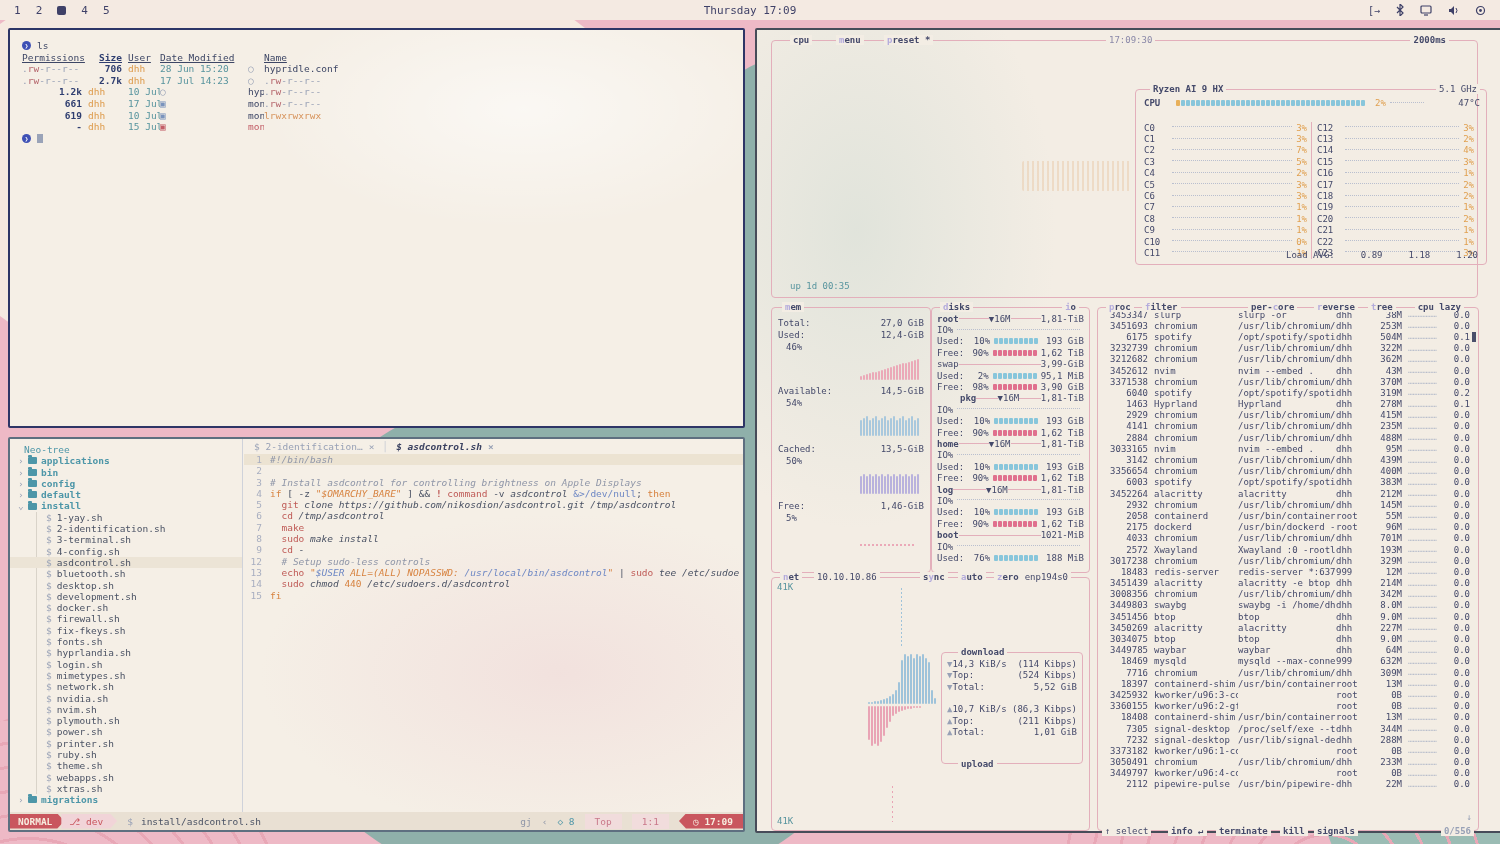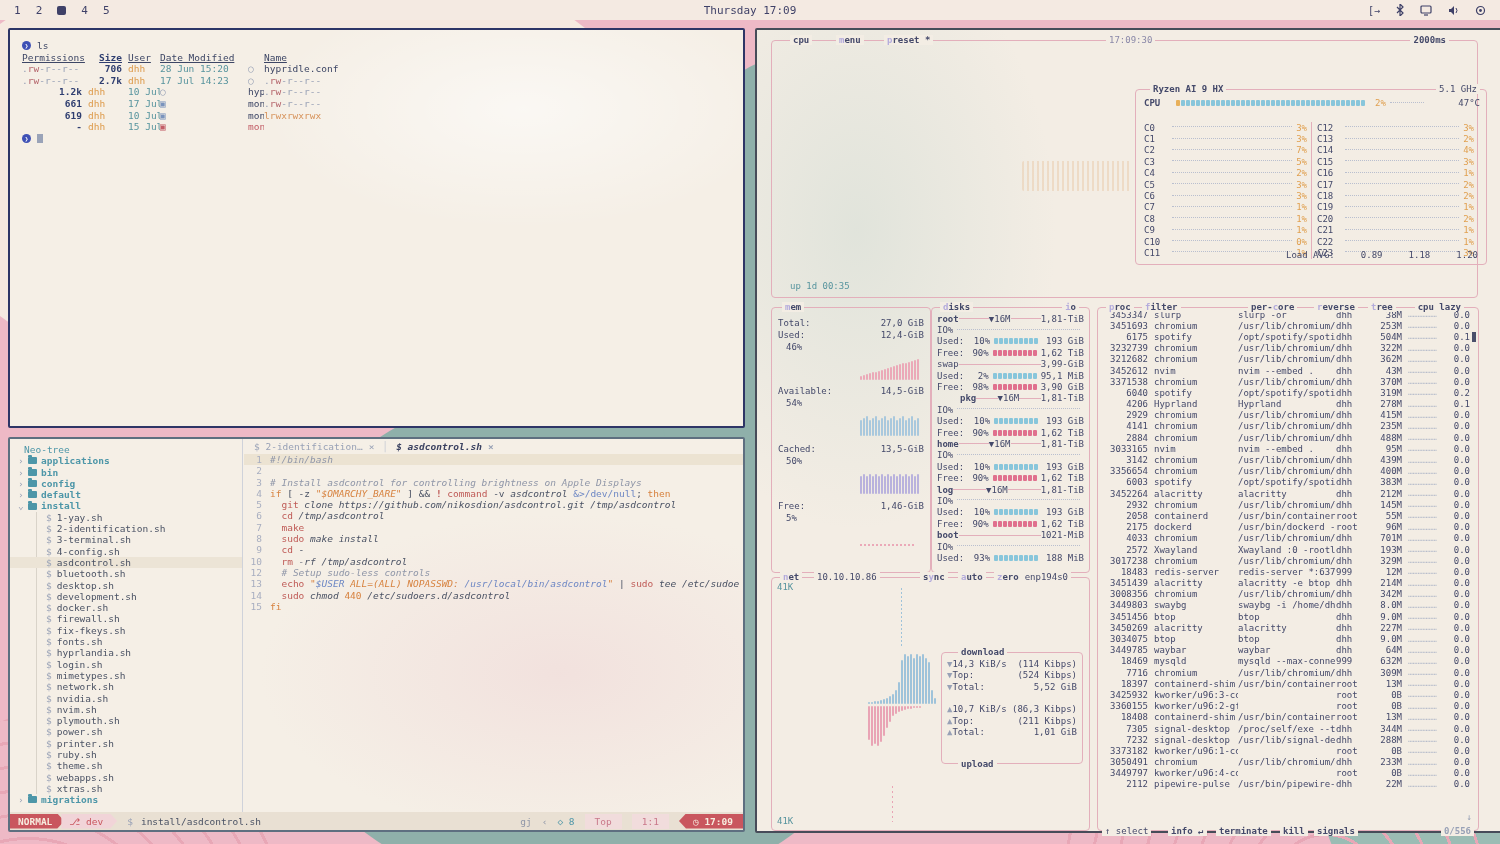--- a/index.html
+++ b/index.html
@@ -372,21 +372,20 @@
     <div id="codearea">
         <div class="cl cursorline"><span class="gut">1</span><span class="cm">#!/bin/bash</span></div>
         <div class="cl"><span class="gut">2</span></div>
         <div class="cl"><span class="gut">3</span><span class="cm"># Install asdcontrol for controlling brightness on Apple Displays</span></div>
         <div class="cl"><span class="gut">4</span><span class="kw">if</span><span class="pl"> [ -z </span><span class="st">"$OMARCHY_BARE"</span><span class="pl"> ] &amp;&amp; </span><span class="er">! </span><span class="fn">command</span><span class="pl"> -v </span><span class="it">asdcontrol</span><span class="op"> &amp;&gt;</span><span class="op">/dev/null</span><span class="pl">;</span><span class="kw"> then</span></div>
         <div class="cl"><span class="gut">5</span><span class="fn">  git</span><span class="it"> clone https://github.com/nikosdion/asdcontrol.git /tmp/asdcontrol</span></div>
         <div class="cl"><span class="gut">6</span><span class="fn">  cd</span><span class="it"> /tmp/asdcontrol</span></div>
         <div class="cl"><span class="gut">7</span><span class="fn">  make</span></div>
         <div class="cl"><span class="gut">8</span><span class="fn">  sudo</span><span class="it"> make install</span></div>
         <div class="cl"><span class="gut">9</span><span class="fn">  cd</span><span class="pl"> -</span></div>
-        <div class="cl"><span class="gut">10</span><span class="fn">  rm</span><span class="it"> -rf /tmp/asdcontrol</span></div>
         <div class="cl"><span class="gut">12</span><span class="cm">  # Setup sudo-less controls</span></div>
         <div class="cl"><span class="gut">13</span><span class="fn">  echo</span><span class="pl"> </span><span class="st">"</span><span class="var">$USER</span><span class="st"> ALL=(ALL) NOPASSWD: </span><span class="var">/usr/local/bin/asdcontrol</span><span class="st">"</span><span class="pl"> | </span><span class="fn">sudo</span><span class="it"> tee /etc/sudoe</span></div>
         <div class="cl"><span class="gut">14</span><span class="fn">  sudo</span><span class="it"> chmod </span><span class="num">440</span><span class="it"> /etc/sudoers.d/asdcontrol</span></div>
         <div class="cl"><span class="gut">15</span><span class="kw">fi</span></div>
       </div>
   </div>
   <div id="statusline">
     <span class="mode">NORMAL</span>
     <span class="branch">⎇ <span>dev</span></span>
     <span class="sl-file"><span class="d">$</span><span>install/asdcontrol.sh</span></span>
@@ -912,21 +911,21 @@
           <span style="font-weight: bold;">boot</span>
           <span class="hline"></span>
           <span>1021-MiB</span>
         </div>
         <div class="row" style="height: 11.4px;">
           <span>IO%</span>
           <span class="lead"></span>
         </div>
         <div class="row" style="height: 11.4px;">
           <span>Used:</span>
-          <span style="width: 26px; text-align: right;">93%</span>
+          <span style="width: 26px; text-align: right;">76%</span>
           <span class="meter m-used">
             <i></i>
             <i></i>
             <i></i>
             <i></i>
             <i></i>
             <i></i>
             <i></i>
             <i></i>
             <i></i>
@@ -1106,21 +1105,21 @@
         <div class="row">
           <span class="pc-pid">6040</span>
           <span class="pc-prog">spotify</span>
           <span class="pc-cmd">/opt/spotify/spoti</span>
           <span class="pc-user">dhh</span>
           <span class="pc-mem">319M</span>
           <span class="pc-dots">………………</span>
           <span class="pc-cpu">0.2</span>
         </div>
         <div class="row">
-          <span class="pc-pid">4206</span>
+          <span class="pc-pid">1463</span>
           <span class="pc-prog">Hyprland</span>
           <span class="pc-cmd">Hyprland</span>
           <span class="pc-user">dhh</span>
           <span class="pc-mem">278M</span>
           <span class="pc-dots">………………</span>
           <span class="pc-cpu">0.1</span>
         </div>
         <div class="row">
           <span class="pc-pid">2929</span>
           <span class="pc-prog">chromium</span>

